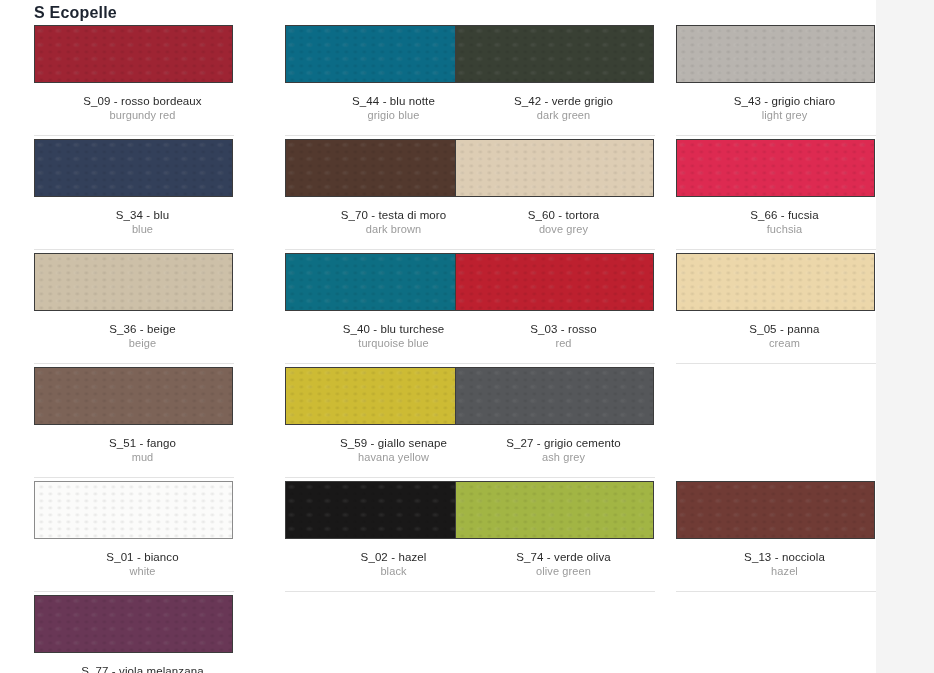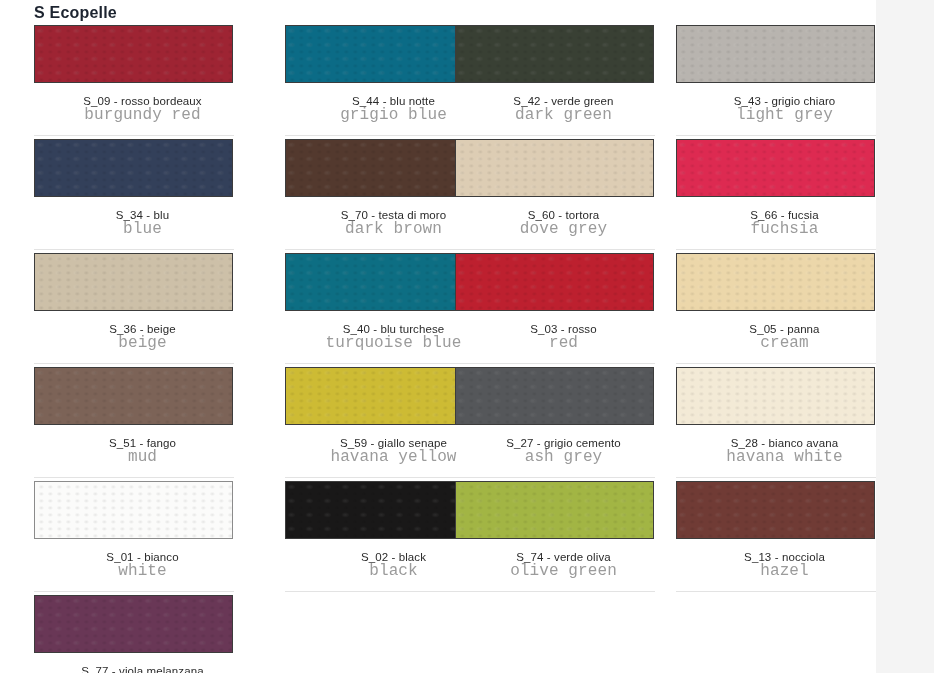--- a/index.html
+++ b/index.html
@@ -103,26 +103,25 @@
     width: 215px;
   }
   .code {
     font-size: 11.5px;
     line-height: 14px;
     color: #2a2a2a;
     letter-spacing: 0.1px;
     white-space: nowrap;
   }
   .en {
-    font-size: 16px;
+    font-size: 11px;
     line-height: 14px;
     color: #9b9b9b;
     letter-spacing: 0.1px;
     white-space: nowrap;
-    font-family: Liberation Mono, monospace;
   }
 </style>
 </head>
 <body>
 
 <div id="sheet">
 
   <div class="section-title">S Ecopelle</div>
 
   <div class="grid">
@@ -137,21 +136,21 @@
         <div class="cell c1">
           <div class="chip" style="background-color: rgb(11, 107, 134); background-image: radial-gradient(6px 4px at 30% 35%, rgba(255, 255, 255, 0.086), rgba(255, 255, 255, 0) 70%), radial-gradient(4px 3px at 70% 70%, rgba(0, 0, 0, 0.086), rgba(0, 0, 0, 0) 70%), linear-gradient(rgb(11, 107, 134), rgb(11, 107, 134));"></div>
           <div class="labels">
             <div class="code">S_44 - blu notte</div>
             <div class="en">grigio blue</div>
           </div>
         </div>
         <div class="cell c2">
           <div class="chip" style="background-color: rgb(57, 64, 52); background-image: radial-gradient(6px 4px at 30% 35%, rgba(255, 255, 255, 0.086), rgba(255, 255, 255, 0) 70%), radial-gradient(4px 3px at 70% 70%, rgba(0, 0, 0, 0.086), rgba(0, 0, 0, 0) 70%), linear-gradient(rgb(57, 64, 52), rgb(57, 64, 52));"></div>
           <div class="labels">
-            <div class="code">S_42 - verde green</div>
+            <div class="code">S_42 - verde grigio</div>
             <div class="en">dark green</div>
           </div>
         </div>
         <div class="cell c3">
           <div class="chip" style="background-color: rgb(184, 180, 175); background-image: radial-gradient(6px 4px at 30% 35%, rgba(255, 255, 255, 0.086), rgba(255, 255, 255, 0) 70%), radial-gradient(4px 3px at 70% 70%, rgba(0, 0, 0, 0.086), rgba(0, 0, 0, 0) 70%), linear-gradient(rgb(184, 180, 175), rgb(184, 180, 175));"></div>
           <div class="labels">
             <div class="code">S_43 - grigio chiaro</div>
             <div class="en">light grey</div>
           </div>
         </div>
@@ -231,40 +230,33 @@
             <div class="en">havana yellow</div>
           </div>
         </div>
         <div class="cell c2">
           <div class="chip" style="background-color: rgb(85, 87, 90); background-image: radial-gradient(6px 4px at 30% 35%, rgba(255, 255, 255, 0.086), rgba(255, 255, 255, 0) 70%), radial-gradient(4px 3px at 70% 70%, rgba(0, 0, 0, 0.086), rgba(0, 0, 0, 0) 70%), linear-gradient(rgb(85, 87, 90), rgb(85, 87, 90));"></div>
           <div class="labels">
             <div class="code">S_27 - grigio cemento</div>
             <div class="en">ash grey</div>
           </div>
         </div>
-        <div class="cell c3">
-          <div class="chip" style="background-color: rgb(243, 234, 214); background-image: radial-gradient(6px 4px at 30% 35%, rgba(255, 255, 255, 0.086), rgba(255, 255, 255, 0) 70%), radial-gradient(4px 3px at 70% 70%, rgba(0, 0, 0, 0.086), rgba(0, 0, 0, 0) 70%), linear-gradient(rgb(243, 234, 214), rgb(243, 234, 214));"></div>
-          <div class="labels">
-            <div class="code">S_28 - bianco avana</div>
-            <div class="en">havana white</div>
-          </div>
-        </div>
       </div>
       <div class="row">
         <div class="cell c0">
           <div class="chip light" style="background-color: rgb(251, 251, 250); background-image: radial-gradient(6px 4px at 30% 35%, rgba(255, 255, 255, 0.086), rgba(255, 255, 255, 0) 70%), radial-gradient(4px 3px at 70% 70%, rgba(0, 0, 0, 0.086), rgba(0, 0, 0, 0) 70%), linear-gradient(rgb(251, 251, 250), rgb(251, 251, 250));"></div>
           <div class="labels">
             <div class="code">S_01 - bianco</div>
             <div class="en">white</div>
           </div>
         </div>
         <div class="cell c1">
           <div class="chip" style="background-color: rgb(25, 24, 24); background-image: radial-gradient(6px 4px at 30% 35%, rgba(255, 255, 255, 0.086), rgba(255, 255, 255, 0) 70%), radial-gradient(4px 3px at 70% 70%, rgba(0, 0, 0, 0.086), rgba(0, 0, 0, 0) 70%), linear-gradient(rgb(25, 24, 24), rgb(25, 24, 24));"></div>
           <div class="labels">
-            <div class="code">S_02 - black</div>
+            <div class="code">S_02 - hazel</div>
             <div class="en">black</div>
           </div>
         </div>
         <div class="cell c2">
           <div class="chip" style="background-color: rgb(162, 181, 68); background-image: radial-gradient(6px 4px at 30% 35%, rgba(255, 255, 255, 0.086), rgba(255, 255, 255, 0) 70%), radial-gradient(4px 3px at 70% 70%, rgba(0, 0, 0, 0.086), rgba(0, 0, 0, 0) 70%), linear-gradient(rgb(162, 181, 68), rgb(162, 181, 68));"></div>
           <div class="labels">
             <div class="code">S_74 - verde oliva</div>
             <div class="en">olive green</div>
           </div>
         </div>

